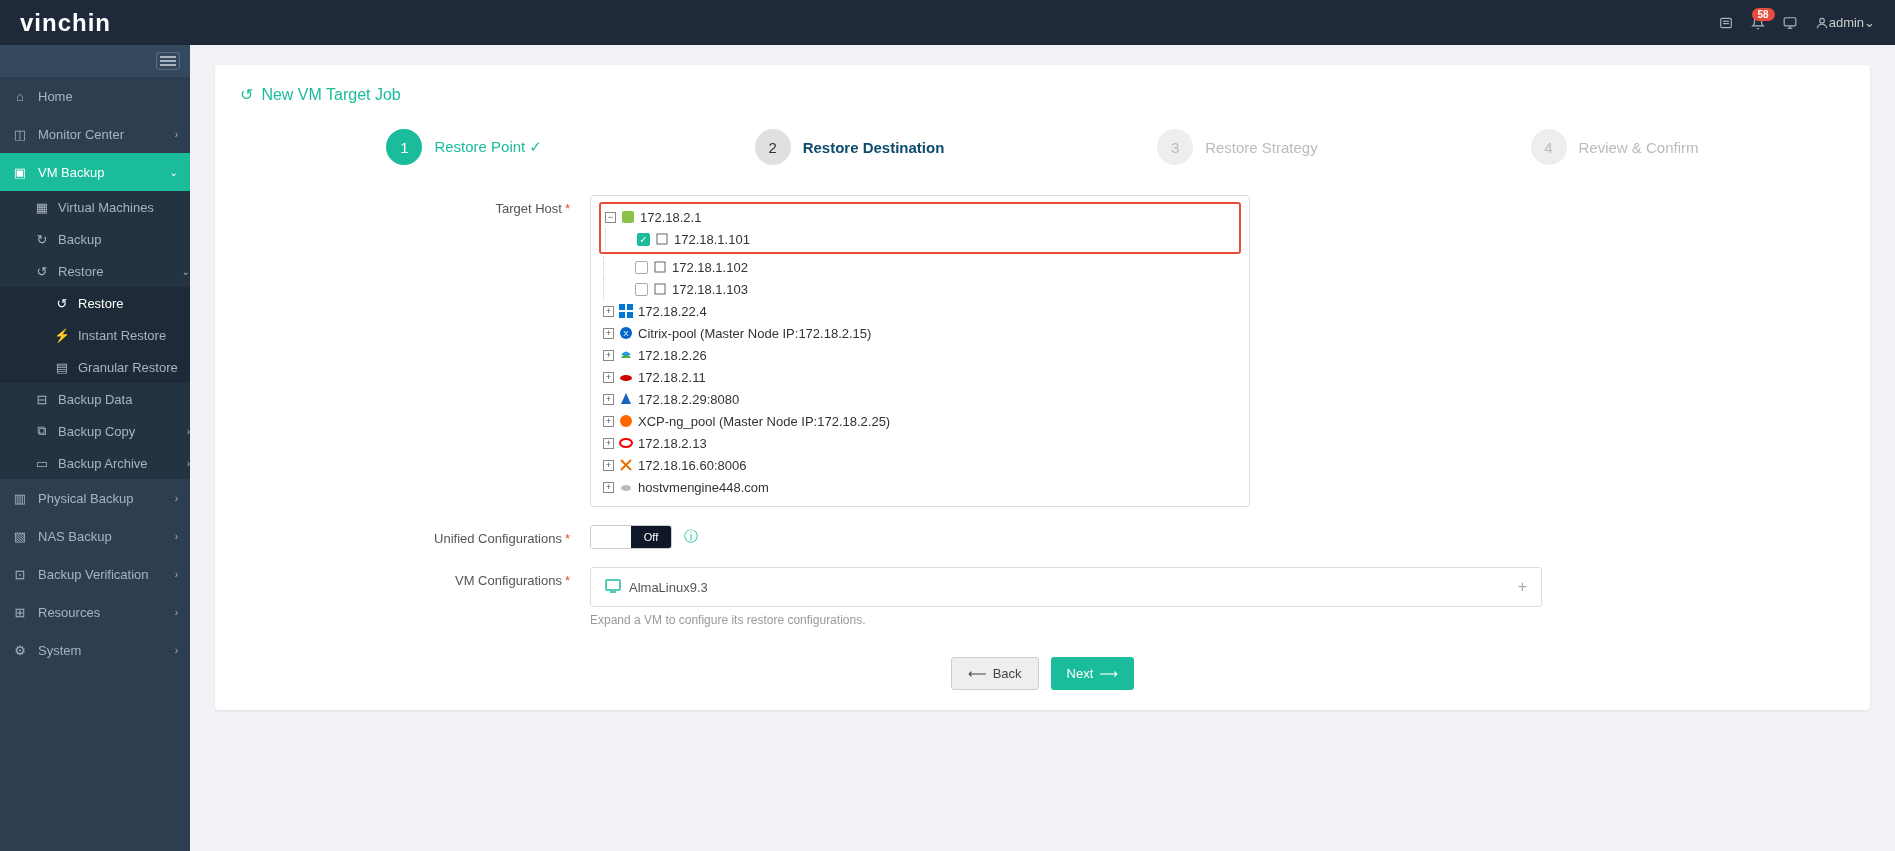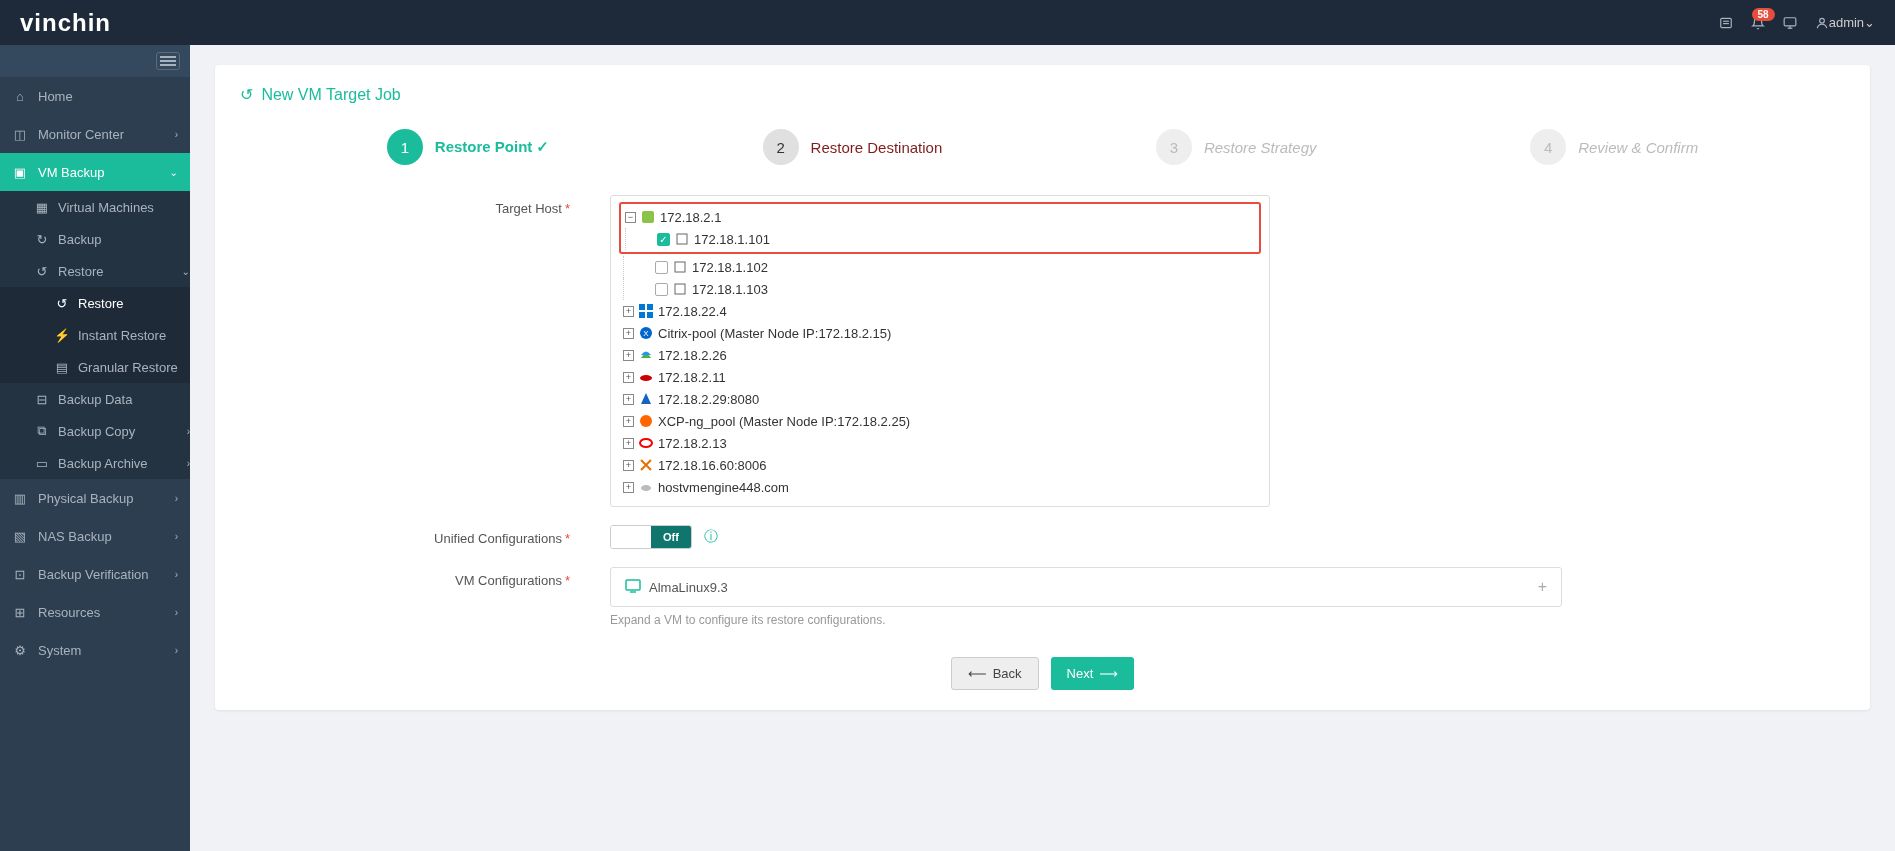--- a/index.html
+++ b/index.html
@@ -28,46 +28,46 @@
 .nav-icon { width: 16px; display: inline-flex; justify-content: center; }
 
 .main { flex: 1; padding: 20px 25px; overflow: auto; }
 .panel { background: #fff; border-radius: 4px; padding: 20px 25px; box-shadow: 0 1px 3px rgba(0,0,0,0.08); }
 .panel-title { color: #1abc9c; font-size: 16px; display: flex; align-items: center; gap: 8px; margin-bottom: 25px; }
 
 .wizard { display: flex; justify-content: space-around; margin-bottom: 30px; padding: 0 40px; }
 .step { display: flex; align-items: center; gap: 12px; }
 .step-num { width: 36px; height: 36px; border-radius: 50%; display: flex; align-items: center; justify-content: center; font-size: 15px; }
 .step.done .step-num { background: #1abc9c; color: #fff; }
-.step.done .step-label { color: #1abc9c; font-weight: bold; }
+.step.done .step-label { color: #1abc9c; }
 .step.active .step-num { background: #e0e0e0; color: #333; }
-.step.active .step-label { color: #7f1d1d; font-weight: 400; }
+.step.active .step-label { color: #0c4a6e; font-weight: 700; }
 .step.pending .step-num { background: #eee; color: #bbb; }
-.step.pending .step-label { color: #bbb; font-style: italic; }
+.step.pending .step-label { color: #bbb; }
 .step-label { font-size: 15px; }
 .check { color: #1abc9c; margin-left: 4px; }
 
-.form-row { display: flex; margin-bottom: 18px; gap: 20px; }
+.form-row { display: flex; margin-bottom: 18px; }
 .form-label { width: 350px; text-align: right; padding-right: 20px; padding-top: 6px; font-size: 13px; color: #555; }
 .required { color: #e74c3c; margin-left: 3px; }
 .form-control { width: 660px; }
 
 .tree-box { border: 1px solid #ddd; border-radius: 3px; padding: 8px 12px; font-size: 13px; color: #333; }
 .tree-line { display: flex; align-items: center; height: 22px; gap: 4px; }
 .tree-indent { display: inline-block; }
 .expander { width: 11px; height: 11px; border: 1px solid #888; display: inline-flex; align-items: center; justify-content: center; font-size: 9px; line-height: 1; cursor: pointer; color: #555; }
 .tree-check { width: 13px; height: 13px; border: 1px solid #aaa; border-radius: 2px; display: inline-flex; align-items: center; justify-content: center; cursor: pointer; }
 .tree-check.checked { background: #1abc9c; border-color: #1abc9c; color: #fff; font-size: 10px; }
 .node-icon { width: 16px; height: 14px; display: inline-flex; align-items: center; justify-content: center; }
 .highlight-box { border: 2px solid #e74c3c; border-radius: 3px; margin: -2px -4px 2px -4px; padding: 2px 4px; }
 .hint { font-size: 12px; color: #999; margin-top: 6px; }
 
 .toggle { display: inline-flex; border: 1px solid #ccc; border-radius: 3px; overflow: hidden; height: 24px; }
 .toggle-half { width: 40px; display: flex; align-items: center; justify-content: center; font-size: 11px; }
-.toggle-off { background: #0f766e; color: #fff; font-weight: bold; }
+.toggle-off { background: #0f172a; color: #fff; }
 .toggle-on { background: #fff; color: #666; }
 .info-icon { color: #1abc9c; margin-left: 12px; font-size: 14px; cursor: pointer; }
 
 .vm-config { border: 1px solid #ddd; border-radius: 3px; padding: 10px 14px; display: flex; align-items: center; justify-content: space-between; }
 .vm-config-left { display: flex; align-items: center; gap: 8px; color: #555; font-size: 13px; }
 .plus { color: #aaa; font-size: 16px; cursor: pointer; }
 
 .footer-btns { display: flex; justify-content: center; gap: 12px; margin-top: 30px; }
 .btn { padding: 8px 16px; border-radius: 3px; font-size: 13px; cursor: pointer; display: inline-flex; align-items: center; gap: 6px; border: none; }
 .btn-back { background: #eee; border: 1px solid #ccc; color: #444; }

